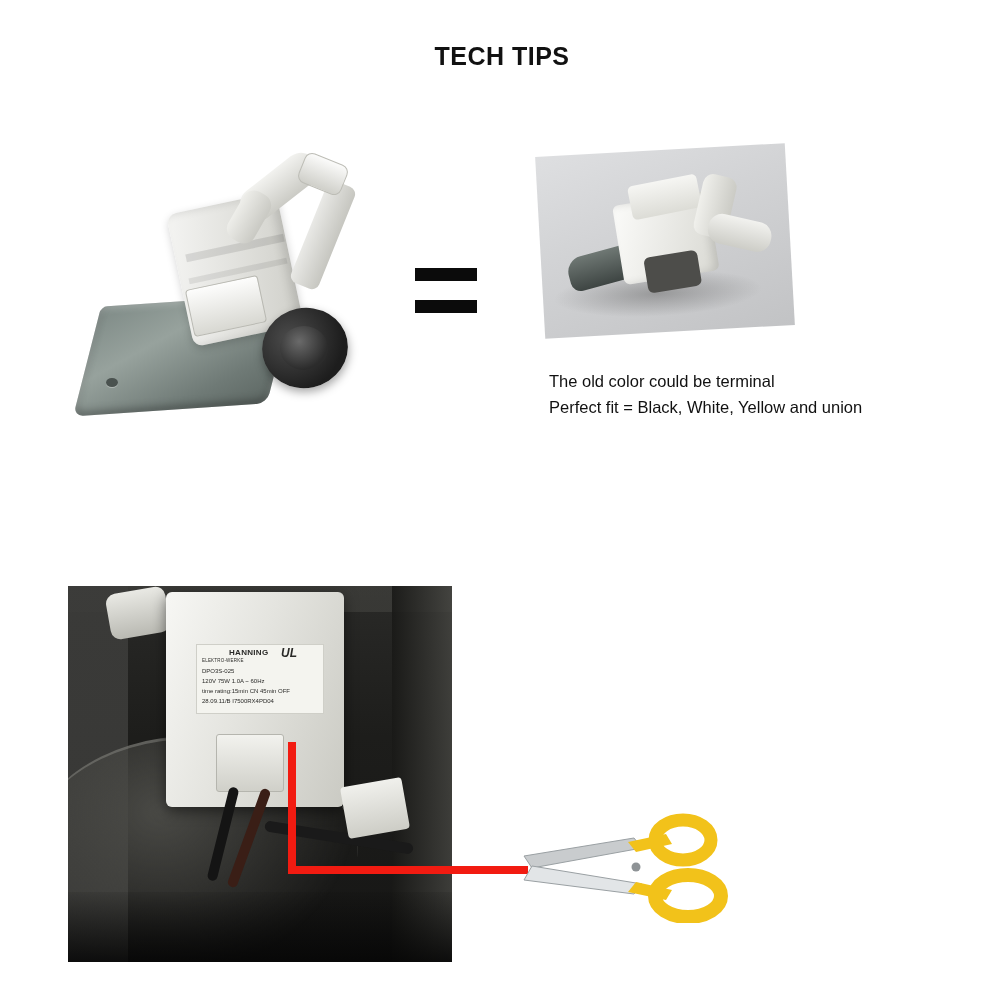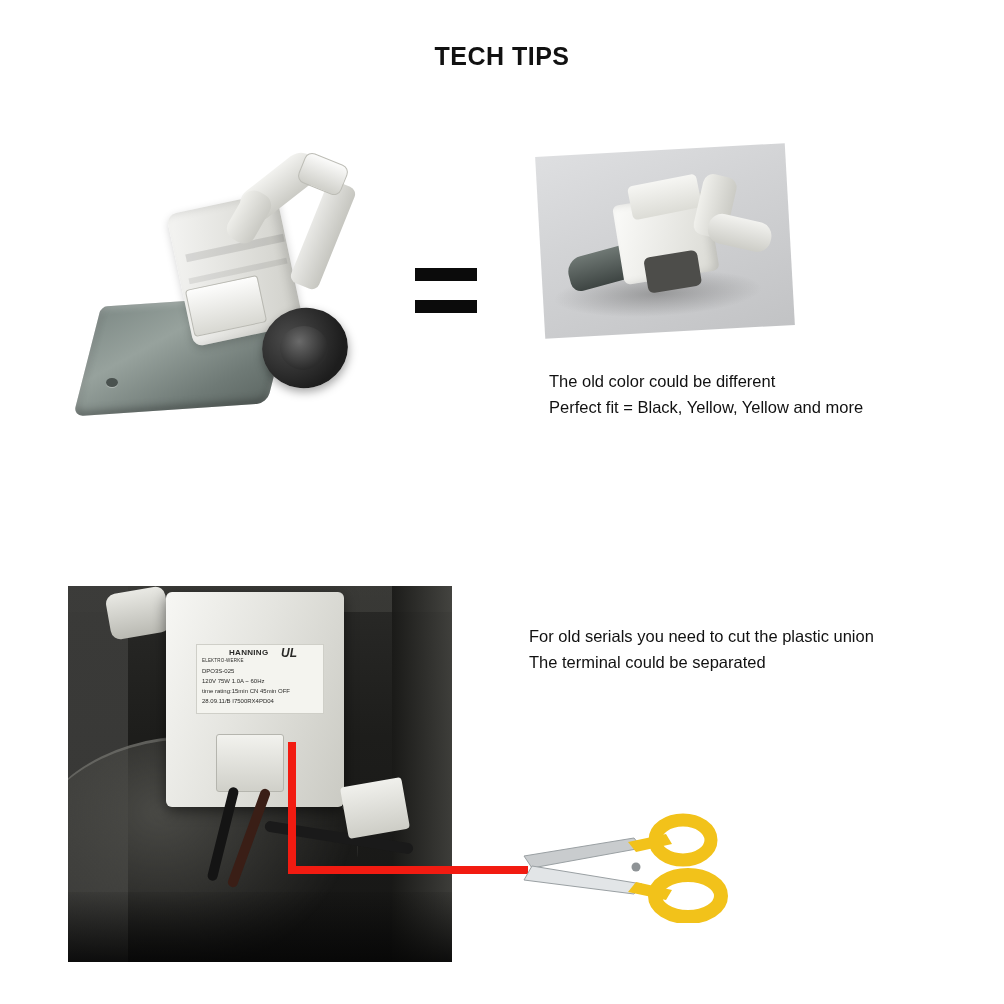--- a/index.html
+++ b/index.html
@@ -488,22 +488,22 @@
     <div class="op-shadow"></div>
     <div class="op-bracket"></div>
     <div class="op-body"></div>
     <div class="op-top"></div>
     <div class="op-dark"></div>
     <div class="op-outlet"></div>
     <div class="op-nozzle"></div>
   </div>
 
   <div class="caption-top">
-    <div>The old color could be different</div>
-    <div>Perfect fit = Black, Yellow, Yellow and more</div>
+    <div>The old color could be terminal</div>
+    <div>Perfect fit = Black, White, Yellow and union</div>
   </div>
 
   <div class="machine-photo">
     <div class="mp-wall"></div>
     <div class="mp-drum"></div>
     <div class="mp-rightpanel"></div>
     <div class="mp-hose"></div>
     <div class="mp-pump-housing"></div>
 
     <div class="mp-label">
@@ -532,18 +532,14 @@
       <path d="M8 48 L118 30 L126 40 L16 60 Z" fill="#c9ccce" stroke="#9aa0a3" stroke-width="1"></path>
       <path d="M8 72 L118 86 L126 76 L16 58 Z" fill="#e2e5e7" stroke="#9aa0a3" stroke-width="1"></path>
       <path d="M112 34 L150 26 L156 36 L120 44 Z" fill="#f2c21a"></path>
       <path d="M112 84 L150 92 L156 82 L120 74 Z" fill="#f2c21a"></path>
       <ellipse cx="167" cy="32" rx="28" ry="20" fill="none" stroke="#f2c21a" stroke-width="13"></ellipse>
       <ellipse cx="172" cy="88" rx="33" ry="21" fill="none" stroke="#f2c21a" stroke-width="14"></ellipse>
       <circle cx="120" cy="59" r="4.5" fill="#8e9396"></circle>
     </g>
   </svg>
 
-  <div class="caption-bottom">
-    <div>For old serials you need to cut the plastic union</div>
-    <div>The terminal could be separated</div>
-  </div>
 
 </div>
 
 </body></html>

